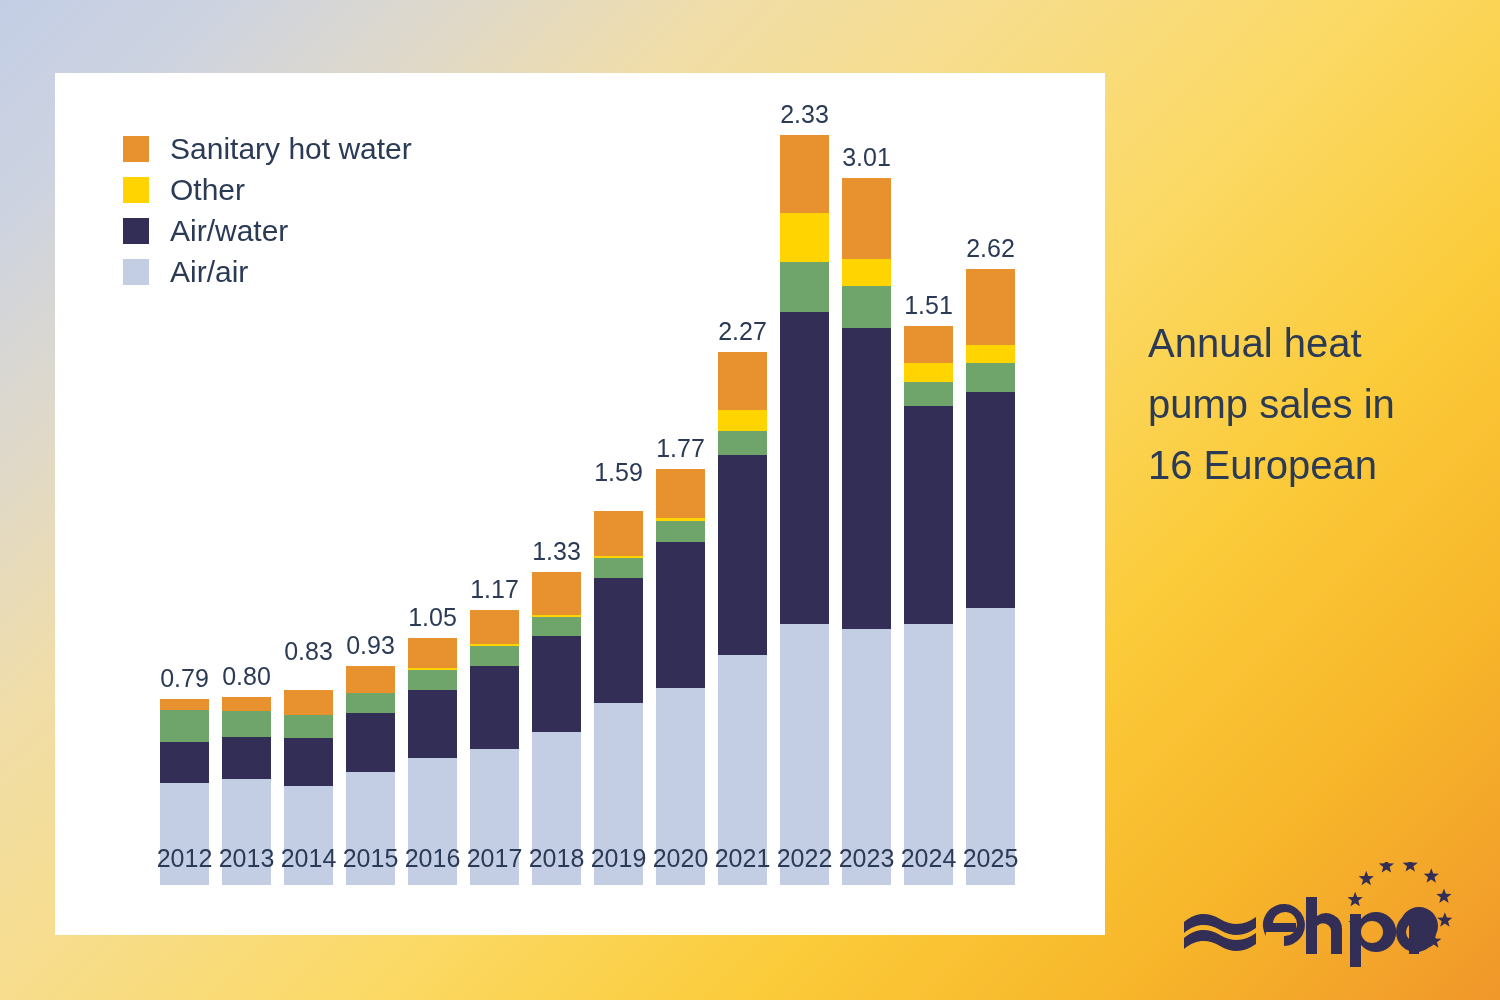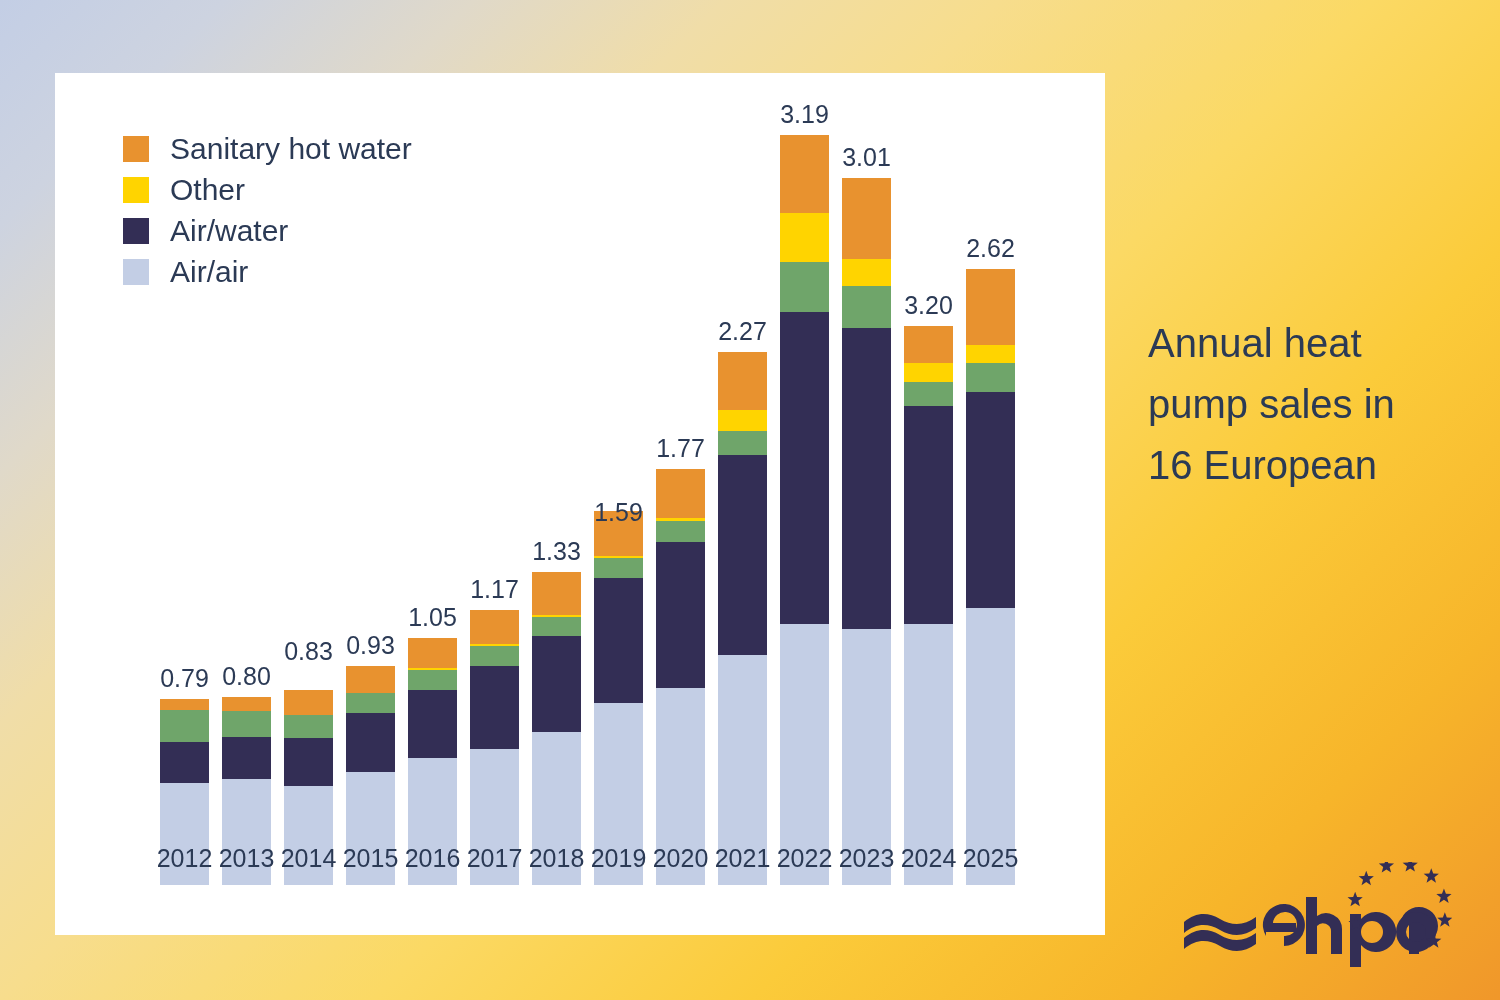--- a/index.html
+++ b/index.html
@@ -145,21 +145,21 @@
           <div class="xtick">2018</div>
         </div>
         <div class="bar-group" style="left: 539px;">
           <div class="bar-stack" style="height: 373.65px;">
             <div class="seg" title="Air/air 2019" style="height: 182.125px; background: rgb(195, 206, 229);"></div>
             <div class="seg" title="Air/water 2019" style="height: 124.55px; background: rgb(51, 46, 85);"></div>
             <div class="seg" title="Ground source 2019" style="height: 19.975px; background: rgb(111, 165, 106);"></div>
             <div class="seg" title="Other 2019" style="height: 2.35px; background: rgb(255, 212, 0);"></div>
             <div class="seg" title="Sanitary hot water 2019" style="height: 44.65px; background: rgb(232, 146, 47);"></div>
           </div>
-          <div class="bar-total" style="bottom: 358px;">1.59</div>
+          <div class="bar-total" style="bottom: 398px;">1.59</div>
           <div class="xtick">2019</div>
         </div>
         <div class="bar-group" style="left: 601px;">
           <div class="bar-stack" style="height: 415.95px;">
             <div class="seg" title="Air/air 2020" style="height: 197.4px; background: rgb(195, 206, 229);"></div>
             <div class="seg" title="Air/water 2020" style="height: 145.7px; background: rgb(51, 46, 85);"></div>
             <div class="seg" title="Ground source 2020" style="height: 21.15px; background: rgb(111, 165, 106);"></div>
             <div class="seg" title="Other 2020" style="height: 2.35px; background: rgb(255, 212, 0);"></div>
             <div class="seg" title="Sanitary hot water 2020" style="height: 49.35px; background: rgb(232, 146, 47);"></div>
           </div>
@@ -178,21 +178,21 @@
           <div class="xtick">2021</div>
         </div>
         <div class="bar-group" style="left: 725px;">
           <div class="bar-stack" style="height: 749.65px;">
             <div class="seg" title="Air/air 2022" style="height: 260.85px; background: rgb(195, 206, 229);"></div>
             <div class="seg" title="Air/water 2022" style="height: 312.55px; background: rgb(51, 46, 85);"></div>
             <div class="seg" title="Ground source 2022" style="height: 49.35px; background: rgb(111, 165, 106);"></div>
             <div class="seg" title="Other 2022" style="height: 49.35px; background: rgb(255, 212, 0);"></div>
             <div class="seg" title="Sanitary hot water 2022" style="height: 77.55px; background: rgb(232, 146, 47);"></div>
           </div>
-          <div class="bar-total" style="bottom: 755.65px;">3.19</div>
+          <div class="bar-total" style="bottom: 755.65px;">2.33</div>
           <div class="xtick">2022</div>
         </div>
         <div class="bar-group" style="left: 787px;">
           <div class="bar-stack" style="height: 707.35px;">
             <div class="seg" title="Air/air 2023" style="height: 256.15px; background: rgb(195, 206, 229);"></div>
             <div class="seg" title="Air/water 2023" style="height: 300.8px; background: rgb(51, 46, 85);"></div>
             <div class="seg" title="Ground source 2023" style="height: 42.3px; background: rgb(111, 165, 106);"></div>
             <div class="seg" title="Other 2023" style="height: 27.025px; background: rgb(255, 212, 0);"></div>
             <div class="seg" title="Sanitary hot water 2023" style="height: 81.075px; background: rgb(232, 146, 47);"></div>
           </div>
@@ -200,21 +200,21 @@
           <div class="xtick">2023</div>
         </div>
         <div class="bar-group" style="left: 849px;">
           <div class="bar-stack" style="height: 559.3px;">
             <div class="seg" title="Air/air 2024" style="height: 260.85px; background: rgb(195, 206, 229);"></div>
             <div class="seg" title="Air/water 2024" style="height: 218.55px; background: rgb(51, 46, 85);"></div>
             <div class="seg" title="Ground source 2024" style="height: 23.5px; background: rgb(111, 165, 106);"></div>
             <div class="seg" title="Other 2024" style="height: 18.8px; background: rgb(255, 212, 0);"></div>
             <div class="seg" title="Sanitary hot water 2024" style="height: 37.6px; background: rgb(232, 146, 47);"></div>
           </div>
-          <div class="bar-total" style="bottom: 565.3px;">3.20</div>
+          <div class="bar-total" style="bottom: 565.3px;">1.51</div>
           <div class="xtick">2024</div>
         </div>
         <div class="bar-group" style="left: 911px;">
           <div class="bar-stack" style="height: 615.7px;">
             <div class="seg" title="Air/air 2025" style="height: 277.3px; background: rgb(195, 206, 229);"></div>
             <div class="seg" title="Air/water 2025" style="height: 216.2px; background: rgb(51, 46, 85);"></div>
             <div class="seg" title="Ground source 2025" style="height: 28.2px; background: rgb(111, 165, 106);"></div>
             <div class="seg" title="Other 2025" style="height: 18.8px; background: rgb(255, 212, 0);"></div>
             <div class="seg" title="Sanitary hot water 2025" style="height: 75.2px; background: rgb(232, 146, 47);"></div>
           </div>

